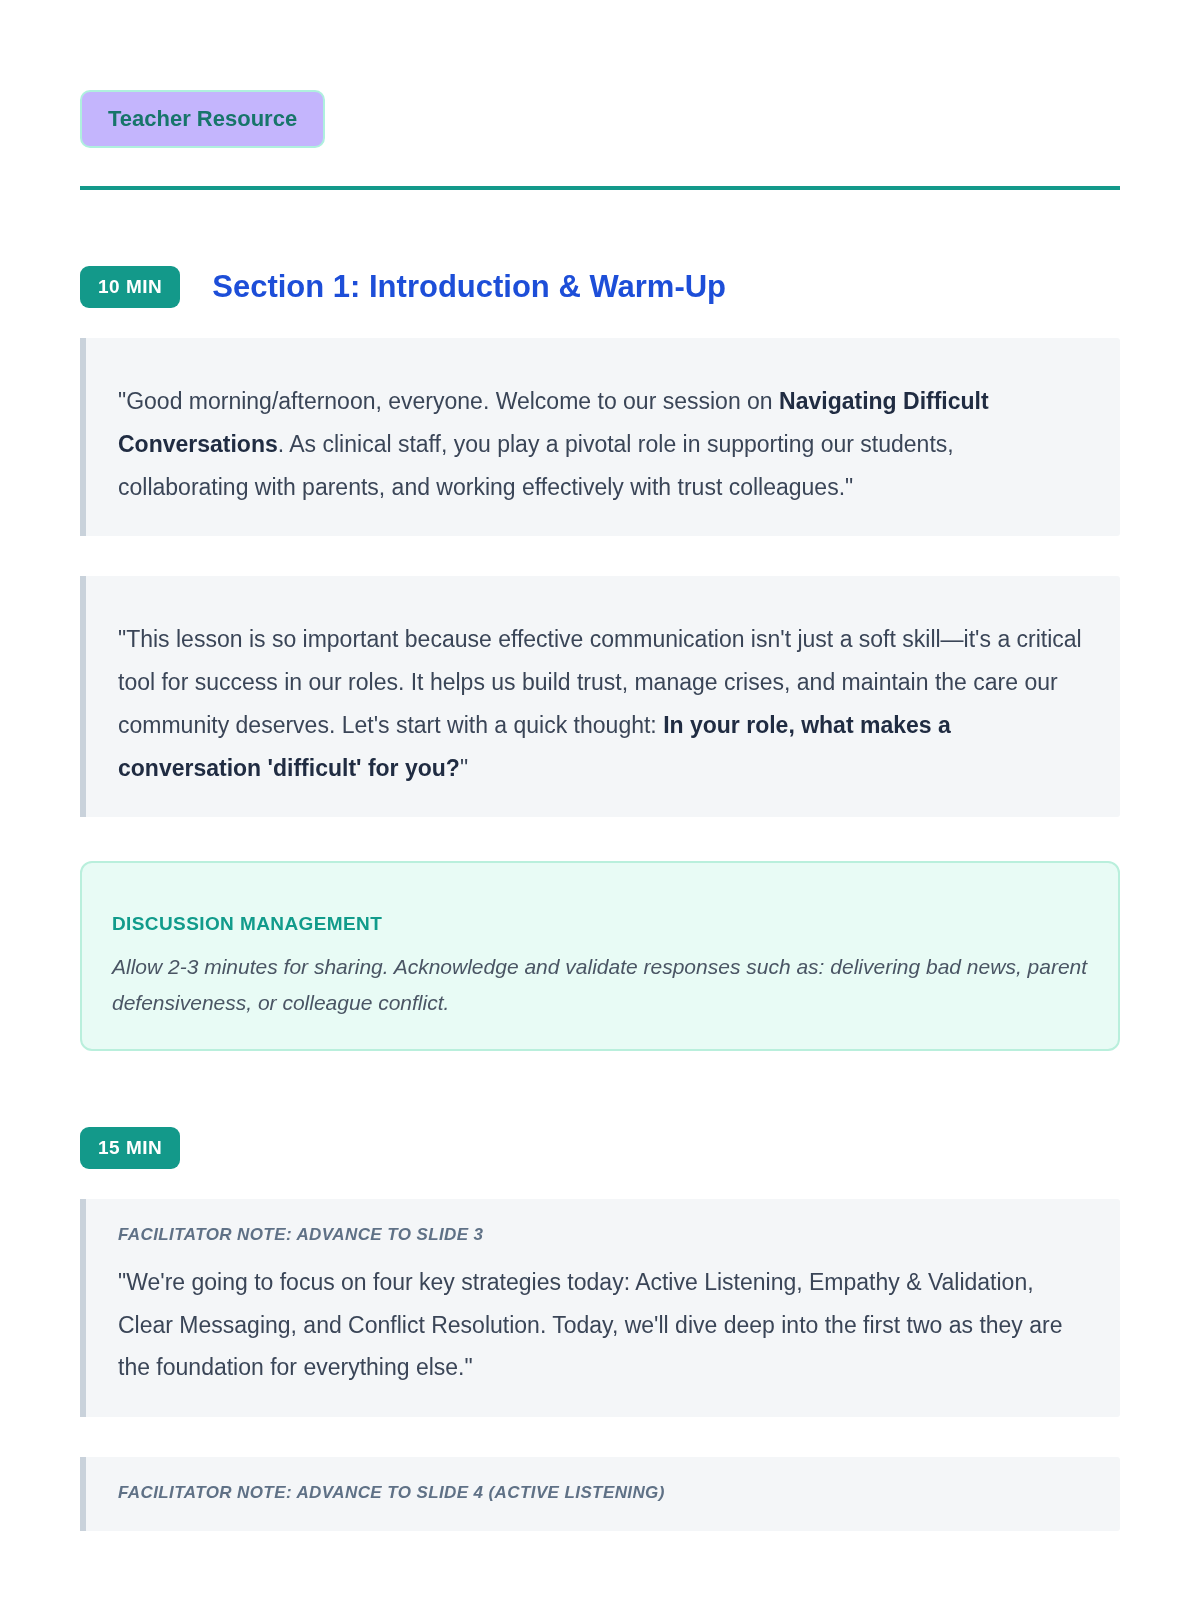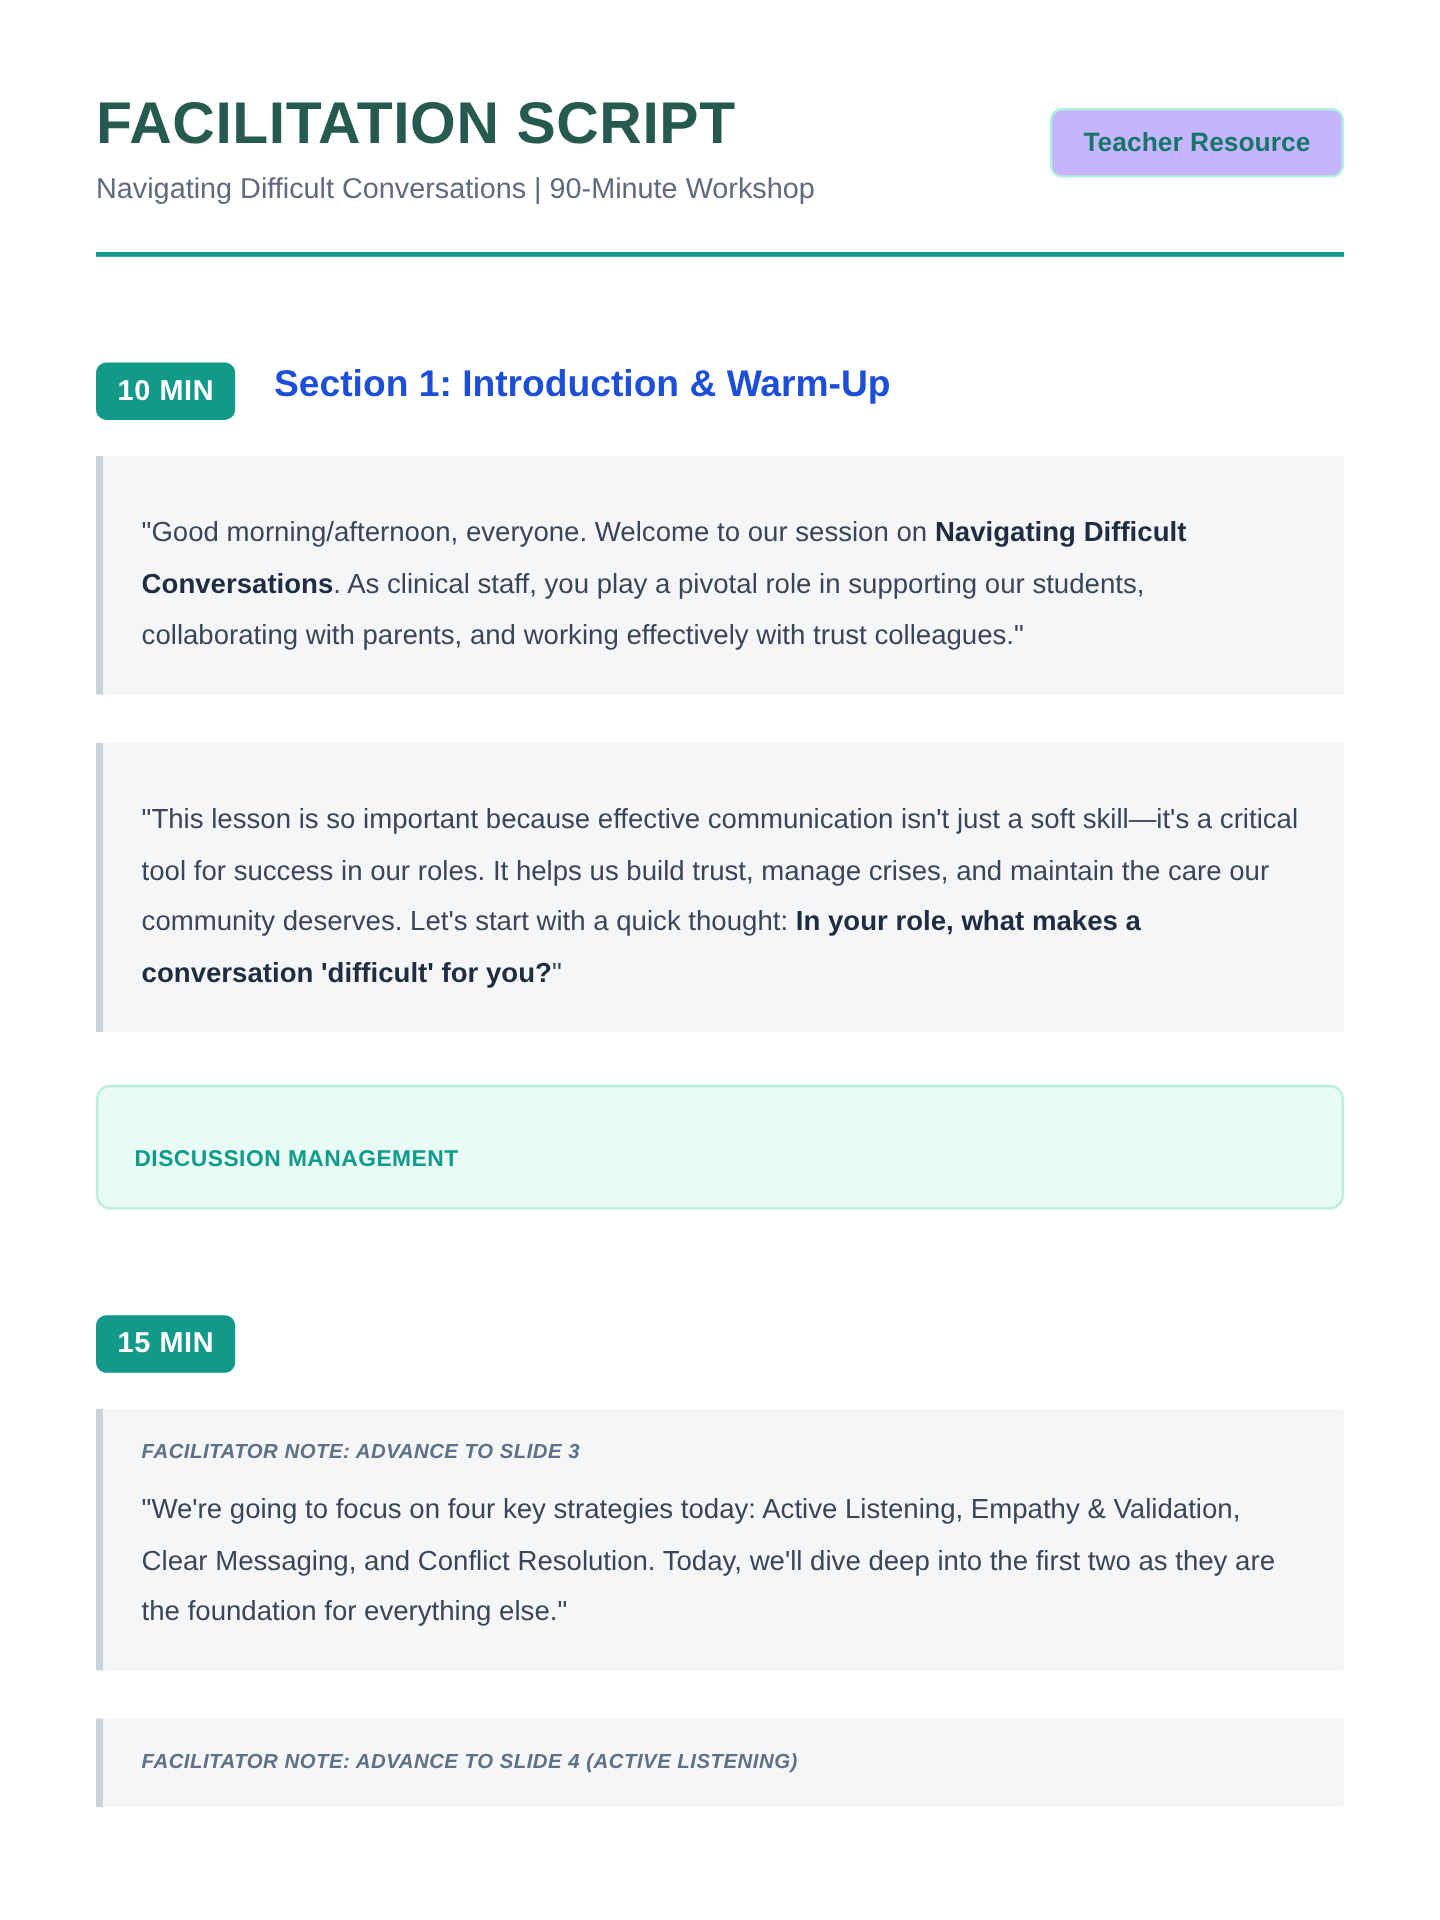--- a/index.html
+++ b/index.html
@@ -55,26 +55,25 @@
   .sec-head {
     display: flex;
     align-items: center;
     gap: 32px;
     margin: 76px 0 30px 0;
   }
   .min-badge {
     flex: none;
     background: #13998a;
     color: #ffffff;
-    font-size: 24px;
+    font-size: 19px;
     font-weight: bold;
     letter-spacing: 0.5px;
     padding: 10px 18px;
     border-radius: 9px;
-    margin-top: 12px;
   }
   .sec-title {
     margin: 0;
     font-size: 31px;
     font-weight: bold;
     color: #1d4ed8;
   }
   
   .script-block {
     background: #f4f6f8;
@@ -119,43 +118,40 @@
     line-height: 1.7;
     color: #4a5564;
   }
 </style>
 </head>
 <body>
 
 <div class="page">
   <header>
     <div class="header-row">
-      <div>
-        <h1 class="page-title">FACILITATION SCRIPT</h1>
-        <p class="subtitle">Navigating Difficult Conversations | 90-Minute Workshop</p>
-      </div>
       <div class="resource-badge">Teacher Resource</div>
     </div>
     <div class="divider"></div>
   </header>
 
   <main id="sections">
       <section class="section">
         <div class="sec-head">
           <span class="min-badge">10 MIN</span>
           <h2 class="sec-title">Section 1: Introduction &amp; Warm-Up</h2>
         </div>
         <div class="script-block">
           <p class="script-text"><span>"Good morning/afternoon, everyone. Welcome to our session on </span><strong>Navigating Difficult Conversations</strong><span>. As clinical staff, you play a pivotal role in supporting our students, collaborating with parents, and working effectively with trust colleagues."</span></p>
         </div>
         <div class="script-block">
           <p class="script-text"><span>"This lesson is so important because effective communication isn't just a soft skill—it's a critical tool for success in our roles. It helps us build trust, manage crises, and maintain the care our community deserves. Let's start with a quick thought: </span><strong>In your role, what makes a conversation 'difficult' for you?</strong><span>"</span></p>
         </div>
         <div class="callout">
           <div class="callout-label">DISCUSSION MANAGEMENT</div>
+          <p class="callout-text">Allow 2-3 minutes for sharing. Acknowledge and validate responses such as: delivering bad news, parent defensiveness, or colleague conflict.</p>
         </div>
       </section>
       <section class="section">
         <div class="sec-head">
           <span class="min-badge">15 MIN</span>
         </div>
         <div class="script-block">
           <div class="note-label">FACILITATOR NOTE: ADVANCE TO SLIDE 3</div>
           <p class="script-text"><span>"We're going to focus on four key strategies today: Active Listening, Empathy &amp; Validation, Clear Messaging, and Conflict Resolution. Today, we'll dive deep into the first two as they are the foundation for everything else."</span></p>
         </div>

